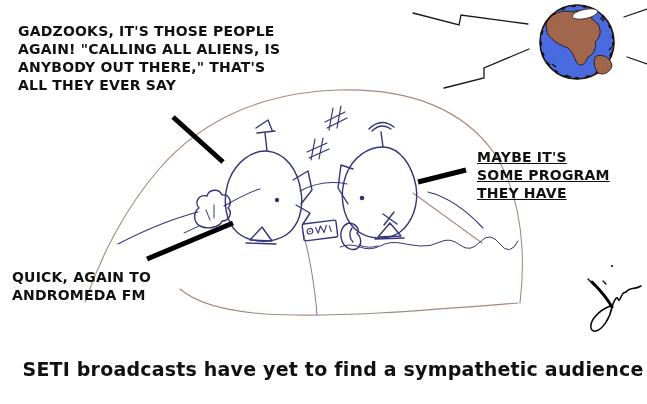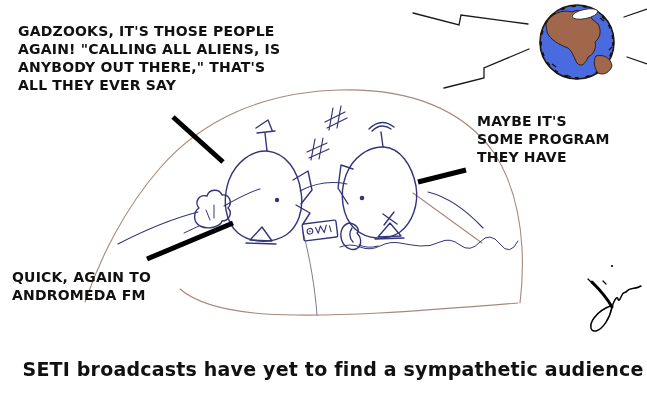--- a/index.html
+++ b/index.html
@@ -6,21 +6,21 @@
   .stage{
     position:relative;width:647px;height:404px;background:var(--background,#fff);
     overflow:hidden;font-family:"DejaVu Sans",sans-serif;
   }
   .speech{
     position:absolute;white-space:pre-line;font-weight:bold;
     font-size:14px;line-height:18px;color:var(--text,#111);
     letter-spacing:0.2px;
   }
   .speech-gadzooks{left:18px;top:22px;width:280px;}
-  .speech-program{left:477px;top:112px;width:170px;}
+  .speech-program{left:477px;top:148px;width:170px;text-decoration:underline;}
   .speech-andromeda{left:12px;top:268px;width:220px;}
   .caption{
     position:absolute;left:0;right:0;top:358px;text-align:center;
     font-weight:bold;font-size:19px;color:var(--text,#111);letter-spacing:0.2px;margin-left:19px;
   }
   svg.art{position:absolute;left:0;top:0;}
   .ink{stroke:var(--ink,#34347a);fill:none;stroke-width:1.4;stroke-linecap:round;stroke-linejoin:round;}
   .ink-fill{fill:var(--ink,#34347a);stroke:none;}
   .tan{stroke:var(--hill,#a5887b);fill:none;stroke-width:1.1;stroke-linecap:round;}
   .ptr{stroke:var(--pointer,#000);fill:none;stroke-width:5;stroke-linecap:butt;}

